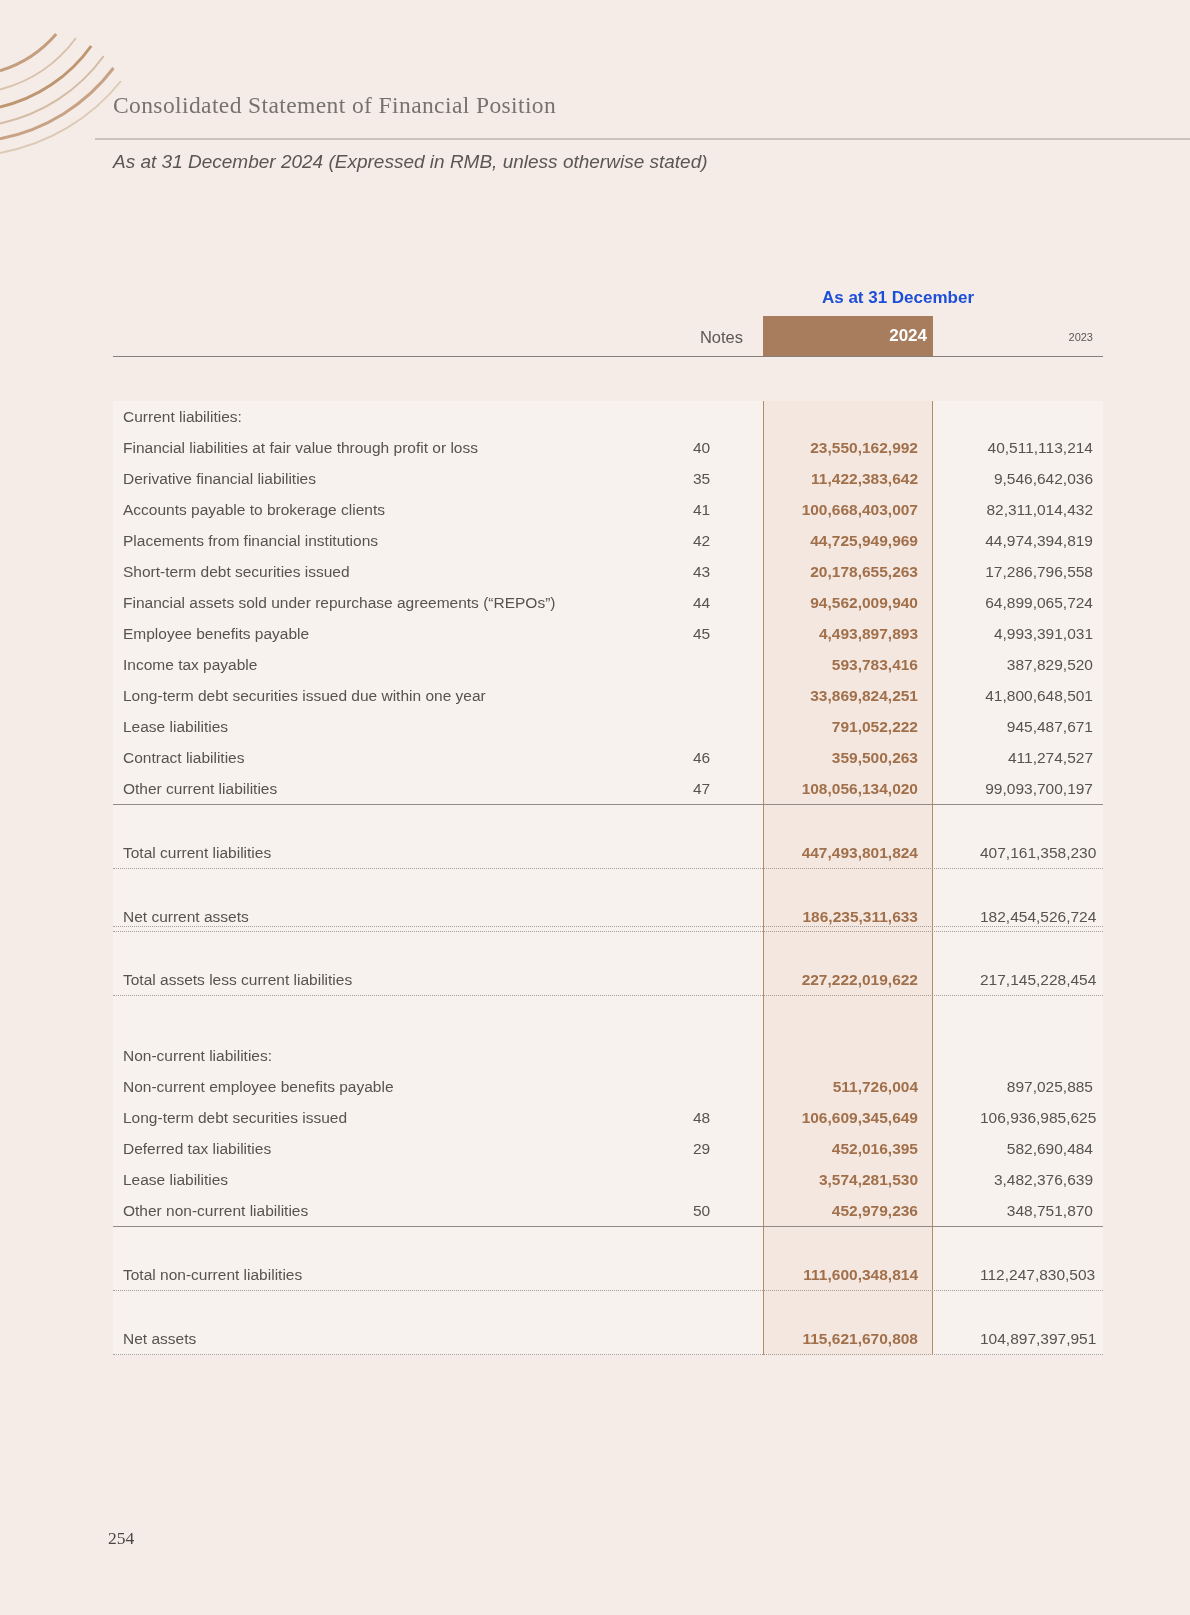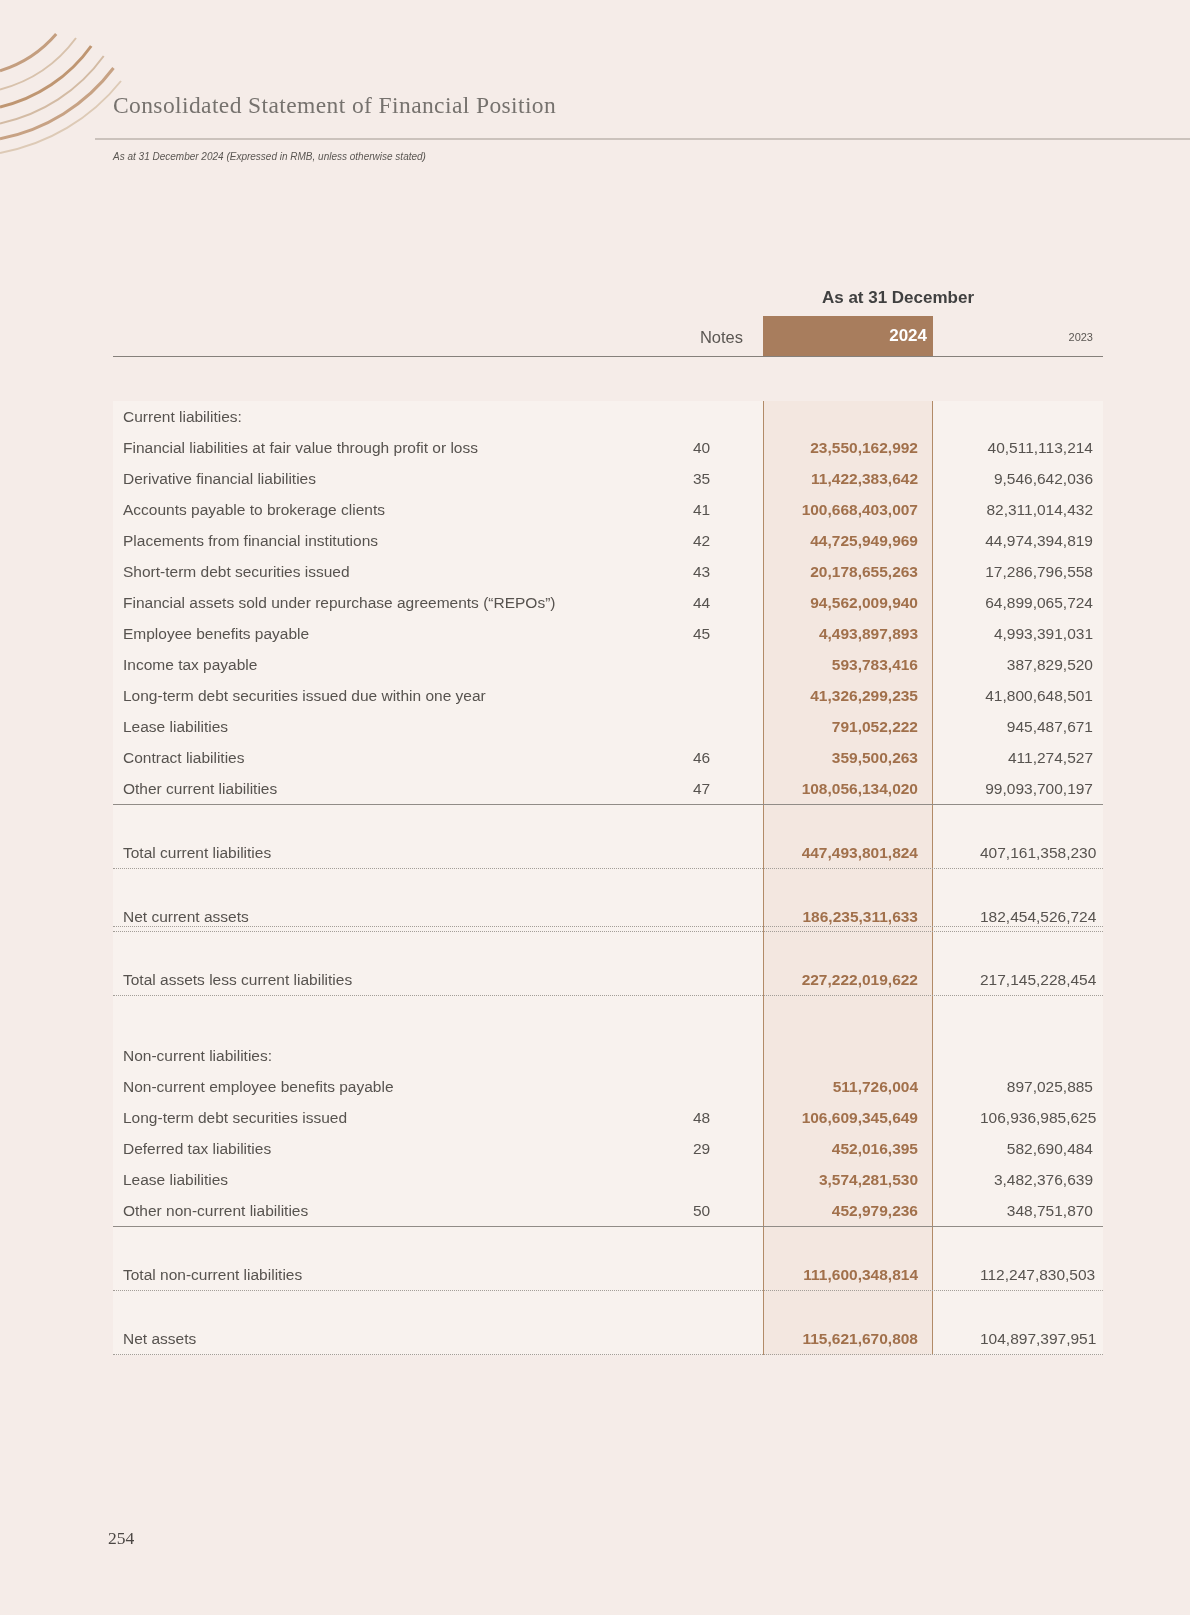--- a/index.html
+++ b/index.html
@@ -12,26 +12,26 @@
   
   .corner-arcs{position:absolute;left:0;top:26px;width:250px;height:132px;}
   .page-title{
     position:absolute;left:113px;top:92px;
     font-family:"Liberation Serif", serif;
     font-size:23.5px;letter-spacing:.4px;color:#76726e;
   }
   .title-rule{position:absolute;left:95px;right:0;top:138px;height:2px;background:#cbc2bc;}
   .page-subtitle{
     position:absolute;left:113px;top:151px;
-    font-style:italic;font-size:10px;color:#5a5652;
+    font-style:italic;font-size:19px;color:#5a5652;
   }
   
   .statement{position:absolute;left:113px;top:288px;width:990px;}
   .period-row{height:28px;}
-  .period-label{margin-left:650px;width:270px;text-align:center;font-weight:bold;font-size:17px;color:#404040;}
+  .period-label{margin-left:650px;width:270px;text-align:center;font-weight:bold;font-size:17px;color:#1d4ed8;}
   .header-row{display:flex;height:40px;border-bottom:1.5px solid #85807b;}
   .header-row .h-label{flex:1;}
   .header-row .h-note{width:55px;text-align:right;padding-right:5px;font-size:16.5px;color:#5b5753;line-height:42px;box-sizing:border-box;}
   .header-row .h-sp{width:15px;}
   .header-row .h-y24{width:170px;background:#a87d5d;color:#ffffff;font-weight:bold;text-align:right;padding-right:6px;font-size:17px;line-height:40px;box-sizing:border-box;}
   .header-row .h-y23{width:170px;text-align:right;padding-right:10px;font-size:11px;color:#5b5753;line-height:42px;box-sizing:border-box;}
   .table-body{position:relative;background:#f8f2ee;}
   .band{
     position:absolute;top:0;bottom:0;left:650px;width:170px;z-index:0;
     background:#f3e7e0;border-left:1px solid #b28b68;border-right:1px solid #b28b68;box-sizing:border-box;
@@ -169,21 +169,21 @@
         <div class="cell c-sp"></div>
         <div class="cell c-y24">593,783,416</div>
         <div class="cell c-y23">387,829,520</div>
 
       </div>
 
       <div class="row r-item">
         <div class="cell c-label">Long-term debt securities issued due within one year</div>
         <div class="cell c-note"></div>
         <div class="cell c-sp"></div>
-        <div class="cell c-y24">41,326,299,235</div>
+        <div class="cell c-y24">33,869,824,251</div>
         <div class="cell c-y23">41,800,648,501</div>
 
       </div>
 
       <div class="row r-item">
         <div class="cell c-label">Lease liabilities</div>
         <div class="cell c-note"></div>
         <div class="cell c-sp"></div>
         <div class="cell c-y24">791,052,222</div>
         <div class="cell c-y23">945,487,671</div>

